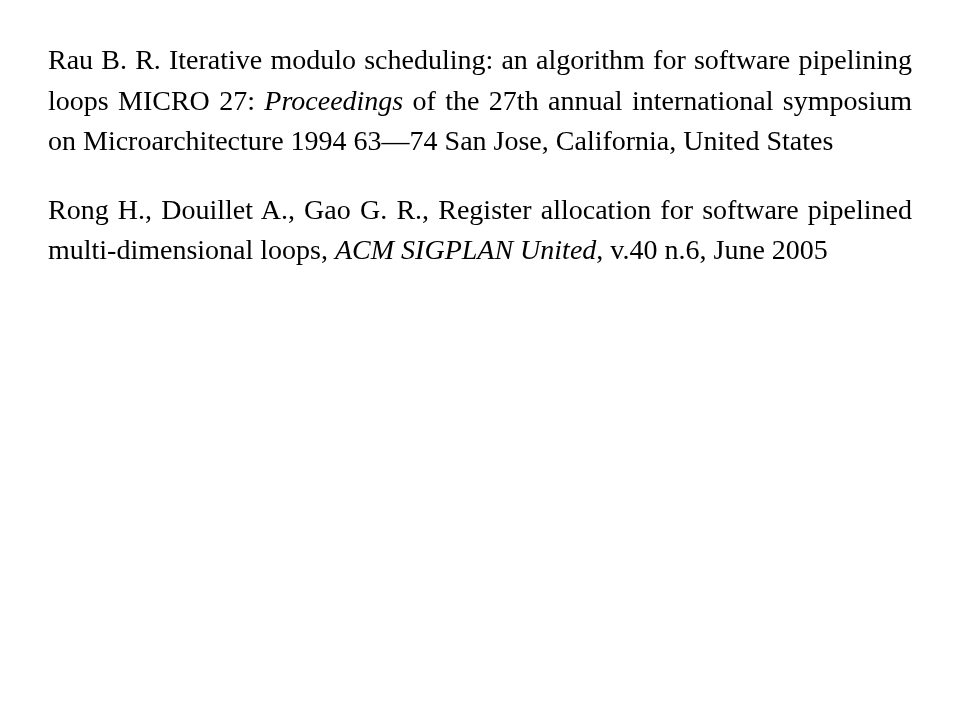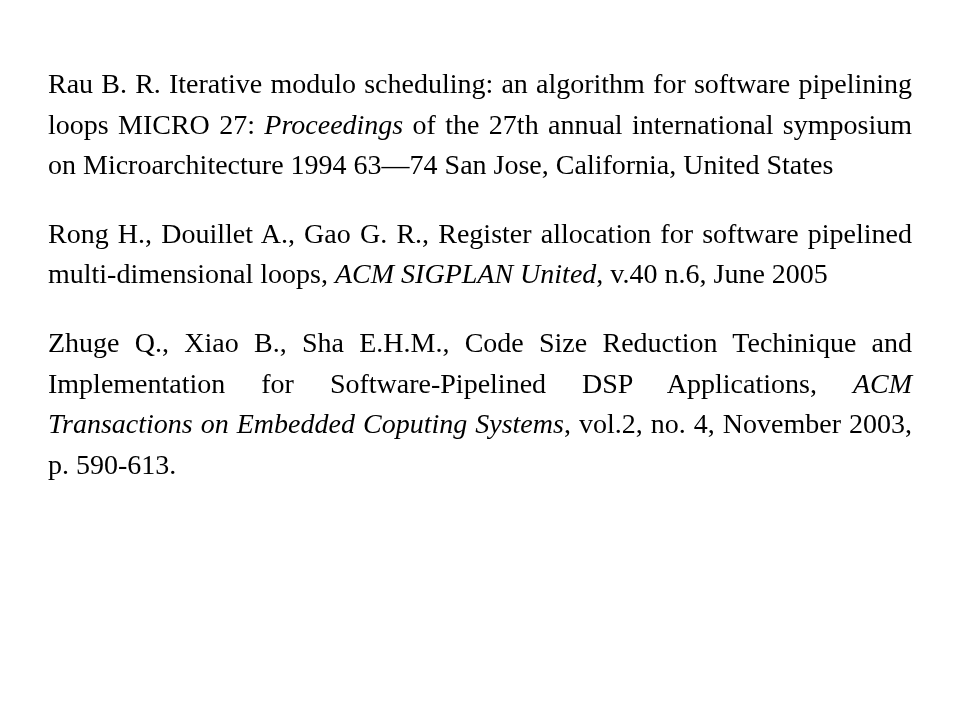--- a/index.html
+++ b/index.html
@@ -26,38 +26,34 @@
     }
 
     .text-block {
       display: block;
       text-align: justify;
       hyphens: auto;
     }
 
     .paragraph {
       margin-bottom: 28px;
-      margin-top: 24px;
     }
 
     em {
       font-style: italic;
     }
   </style>
 </head>
 <body>
 
 <div class="page-content">
 
   <p class="text-block paragraph">
     Rau B. R. Iterative modulo scheduling: an algorithm for software pipelining loops MICRO 27:
     <em>Proceedings</em> of the 27th annual international symposium on Microarchitecture 1994 63—74 San Jose, California, United States
   </p>
 
   <p class="text-block paragraph">
     Rong H., Douillet A., Gao G. R., Register allocation for software pipelined multi-dimensional loops, <em>ACM SIGPLAN United</em>, v.40 n.6, June 2005
   </p>
 
-  <p class="text-block paragraph">
-    Zhuge Q., Xiao B., Sha E.H.M., Code Size Reduction Techinique and Implementation for Software-Pipelined DSP Applications, <em>ACM Transactions on Embedded Coputing Systems</em>, vol.2, no. 4, November 2003, p. 590-613.
-  </p>
 
 </div>
 
 </body></html>

